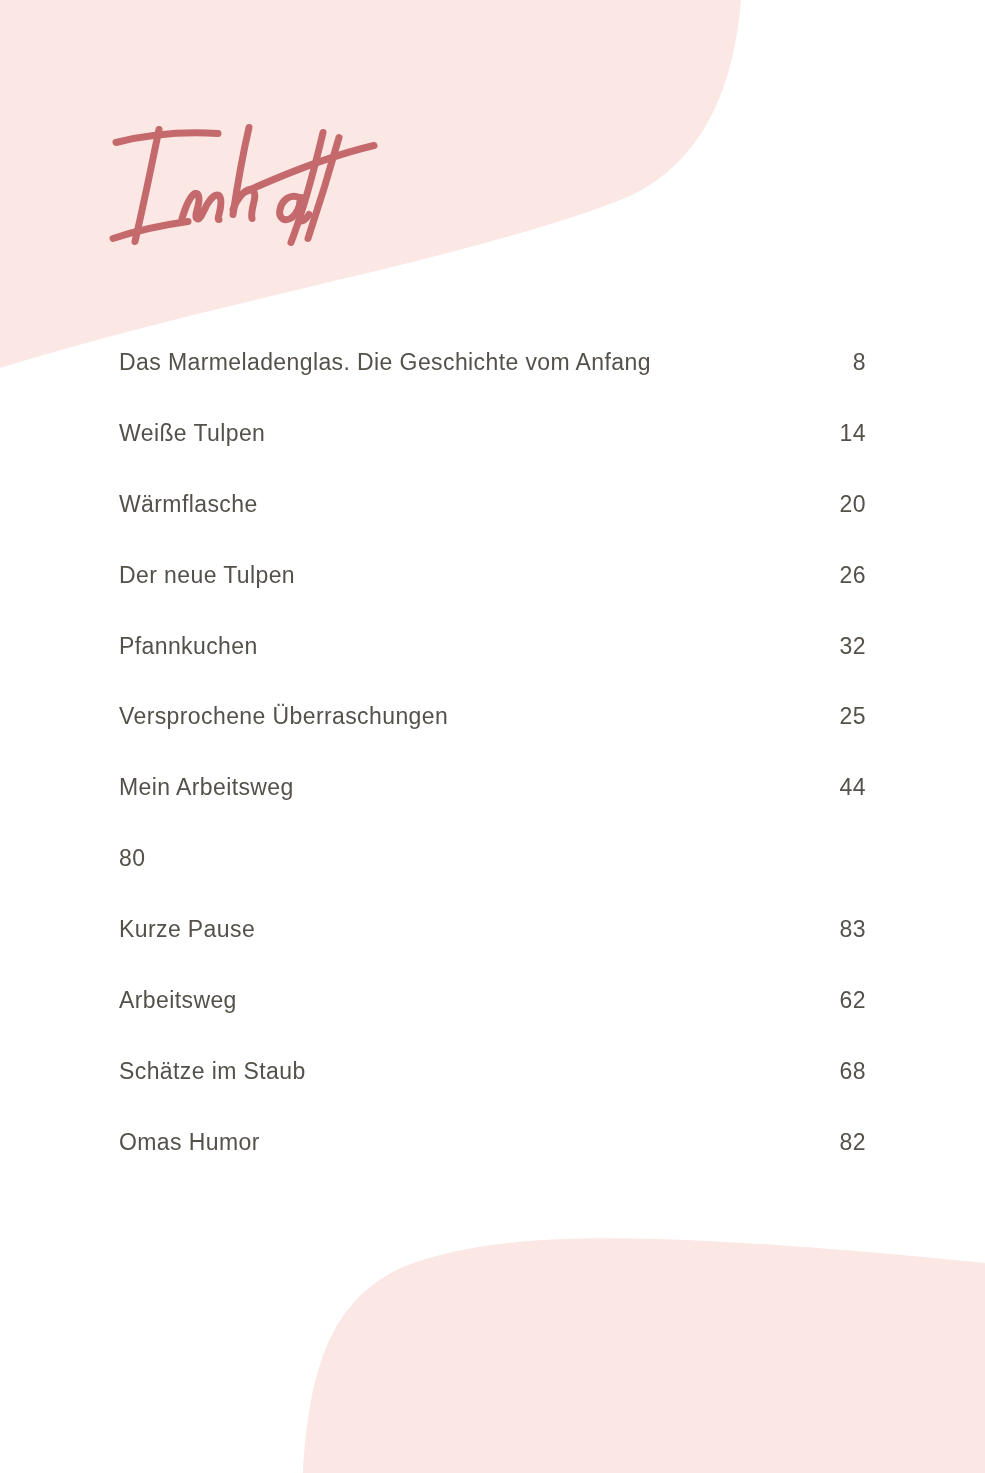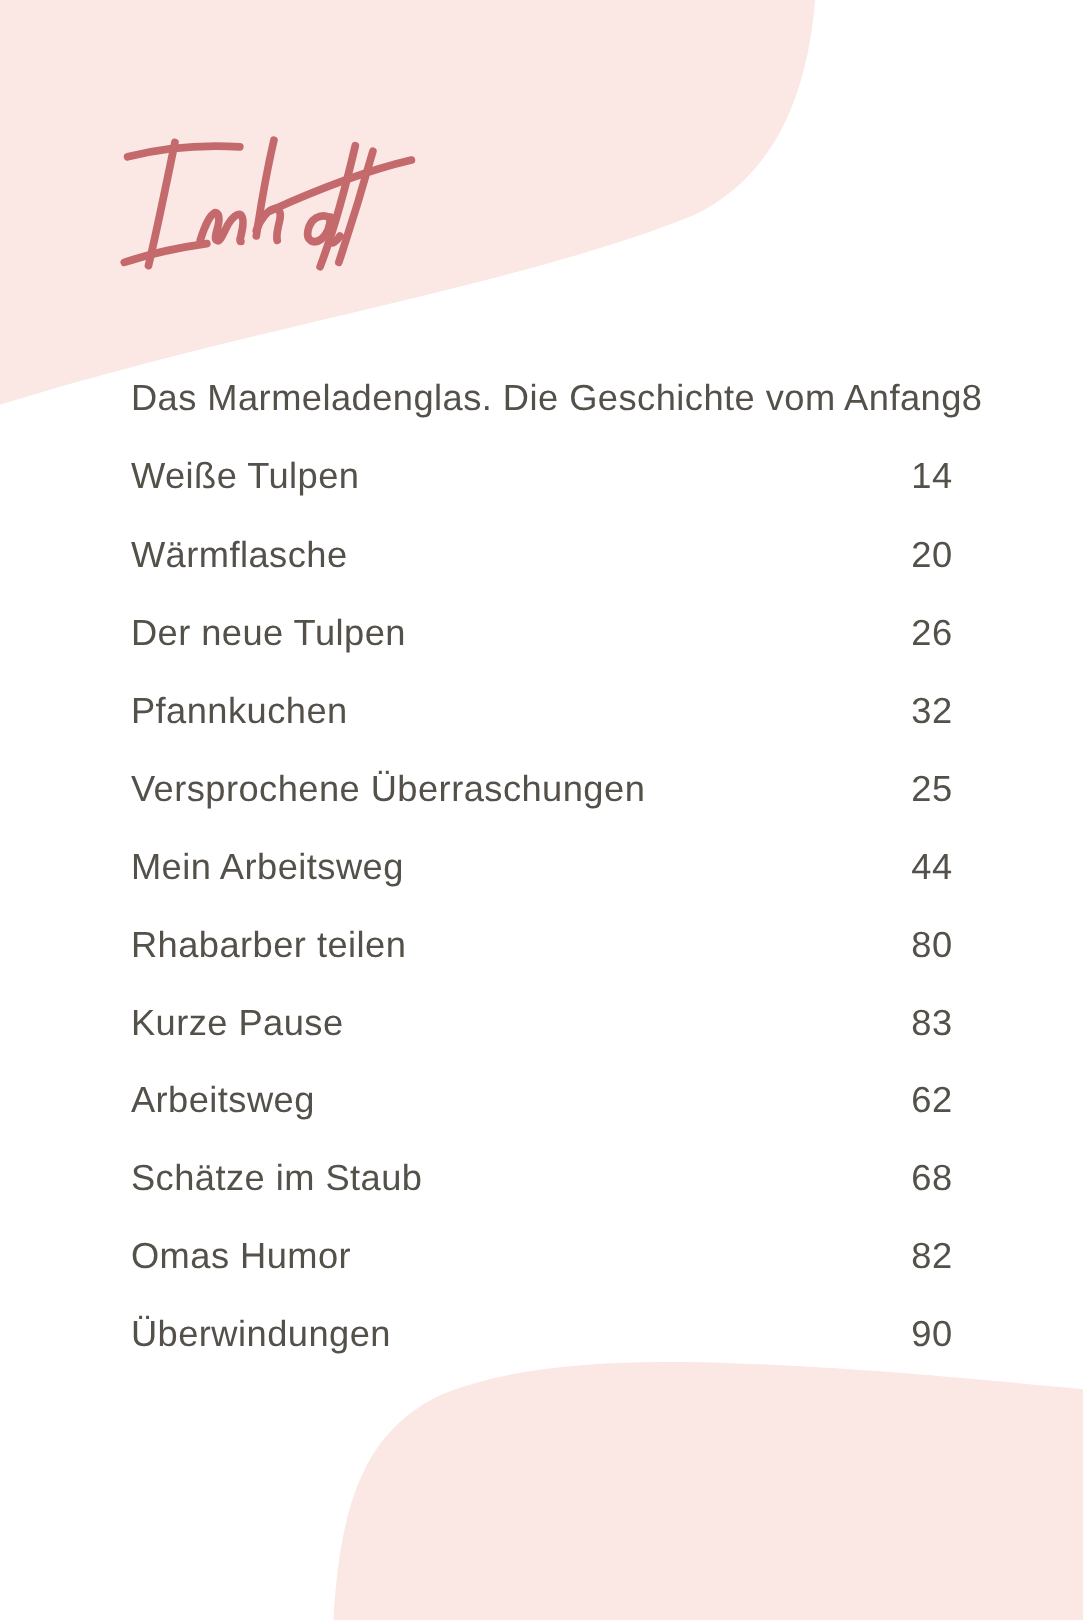--- a/index.html
+++ b/index.html
@@ -39,21 +39,21 @@
     right: 119px;
     top: 327px;
   }
   .toc-row {
     display: flex;
     justify-content: space-between;
     align-items: center;
     height: 70.9px;
   }
   .chapter, .pagenum {
-    font-size: 33px;
+    font-size: 23px;
     font-weight: 300;
     color: var(--text, #54504a);
     letter-spacing: 0.4px;
     white-space: nowrap;
   }
   .pagenum { text-align: right; }
 </style>
 </head>
 <body>
 
@@ -101,38 +101,33 @@
       </div>
       <div class="toc-row">
         <span class="chapter">Versprochene Überraschungen</span>
         <span class="pagenum">25</span>
       </div>
       <div class="toc-row">
         <span class="chapter">Mein Arbeitsweg</span>
         <span class="pagenum">44</span>
       </div>
       <div class="toc-row">
-        <span class="chapter">Rhabarber teilen</span>
         <span class="pagenum">80</span>
       </div>
       <div class="toc-row">
         <span class="chapter">Kurze Pause</span>
         <span class="pagenum">83</span>
       </div>
       <div class="toc-row">
         <span class="chapter">Arbeitsweg</span>
         <span class="pagenum">62</span>
       </div>
       <div class="toc-row">
         <span class="chapter">Schätze im Staub</span>
         <span class="pagenum">68</span>
       </div>
       <div class="toc-row">
         <span class="chapter">Omas Humor</span>
         <span class="pagenum">82</span>
       </div>
-      <div class="toc-row">
-        <span class="chapter">Überwindungen</span>
-        <span class="pagenum">90</span>
-      </div>
     </div>
 
 </div>
 
 </body></html>

